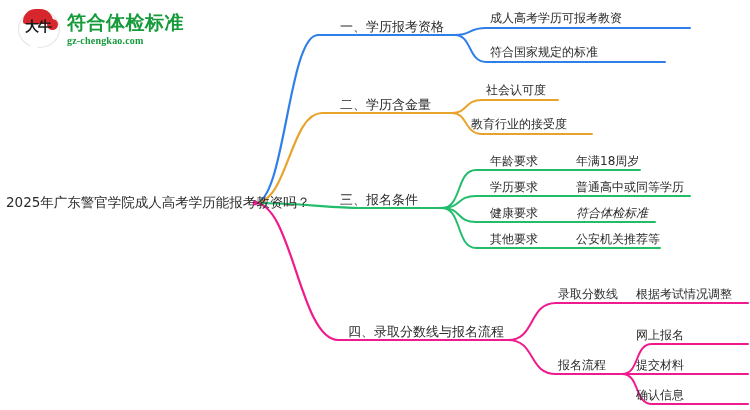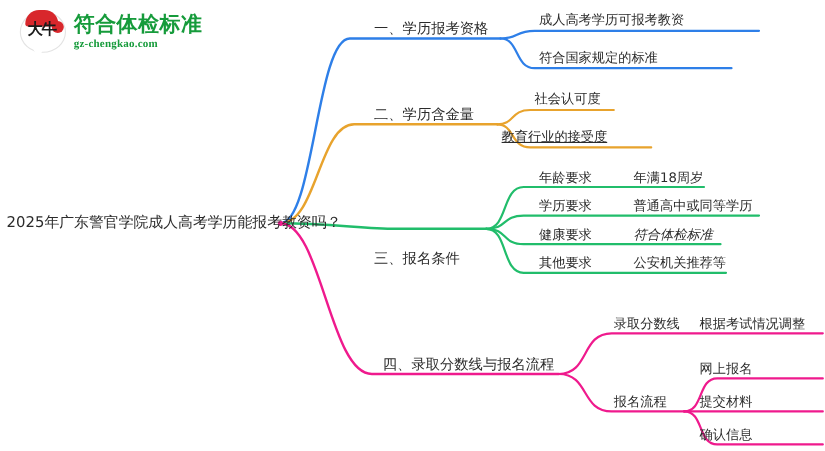--- a/index.html
+++ b/index.html
@@ -72,21 +72,21 @@
   .logo-cn {
     position: absolute;
     left: 4px; top: 12px;
     width: 32px;
     text-align: center;
     font-size: 14px;
     font-weight: bold;
     color: #1a1a1a;
     letter-spacing: -1px;
     line-height: 15px;
-    font-family: Liberation Serif, serif;
+    font-family: Liberation Mono, monospace;
   }
   .logo-text { display: flex; flex-direction: column; line-height: 1; }
   .logo-title {
     font-size: 19px;
     font-weight: bold;
     color: #169b3b;
     letter-spacing: 0.5px;
     font-family: "DejaVu Sans", sans-serif;
   }
   .logo-url {
@@ -156,23 +156,23 @@
   </div>
 
   <div class="node root-node" style="left:6px; top:196px;">2025年广东警官学院成人高考学历能报考教资吗？</div>
 
   <div class="node lvl2" style="left:490px; top:12px;">成人高考学历可报考教资</div>
   <div class="node lvl1" style="left:340px; top:20px;">一、学历报考资格</div>
   <div class="node lvl2" style="left:490px; top:46px;">符合国家规定的标准</div>
 
   <div class="node lvl1" style="left:340px; top:98px;">二、学历含金量</div>
   <div class="node lvl2" style="left:486px; top:84px;">社会认可度</div>
-  <div class="node lvl2" style="left:456px; top:118px;text-decoration:underline;">教育行业的接受度</div>
+  <div class="node lvl2" style="left:471px; top:118px;">教育行业的接受度</div>
 
-  <div class="node lvl1" style="left:340px; top:193px;margin-top:36px;">三、报名条件</div>
+  <div class="node lvl1" style="left:340px; top:193px;">三、报名条件</div>
 
   <div class="node lvl2" style="left:490px; top:155px;">年龄要求</div>
   <div class="node lvl3" style="left:576px; top:155px;">年满18周岁</div>
 
   <div class="node lvl2" style="left:490px; top:181px;">学历要求</div>
   <div class="node lvl3" style="left:576px; top:181px;">普通高中或同等学历</div>
 
   <div class="node lvl2" style="left:490px; top:207px;">健康要求</div>
   <div class="node lvl3" style="left:576px; top:207px;font-style:italic;">符合体检标准</div>
 

